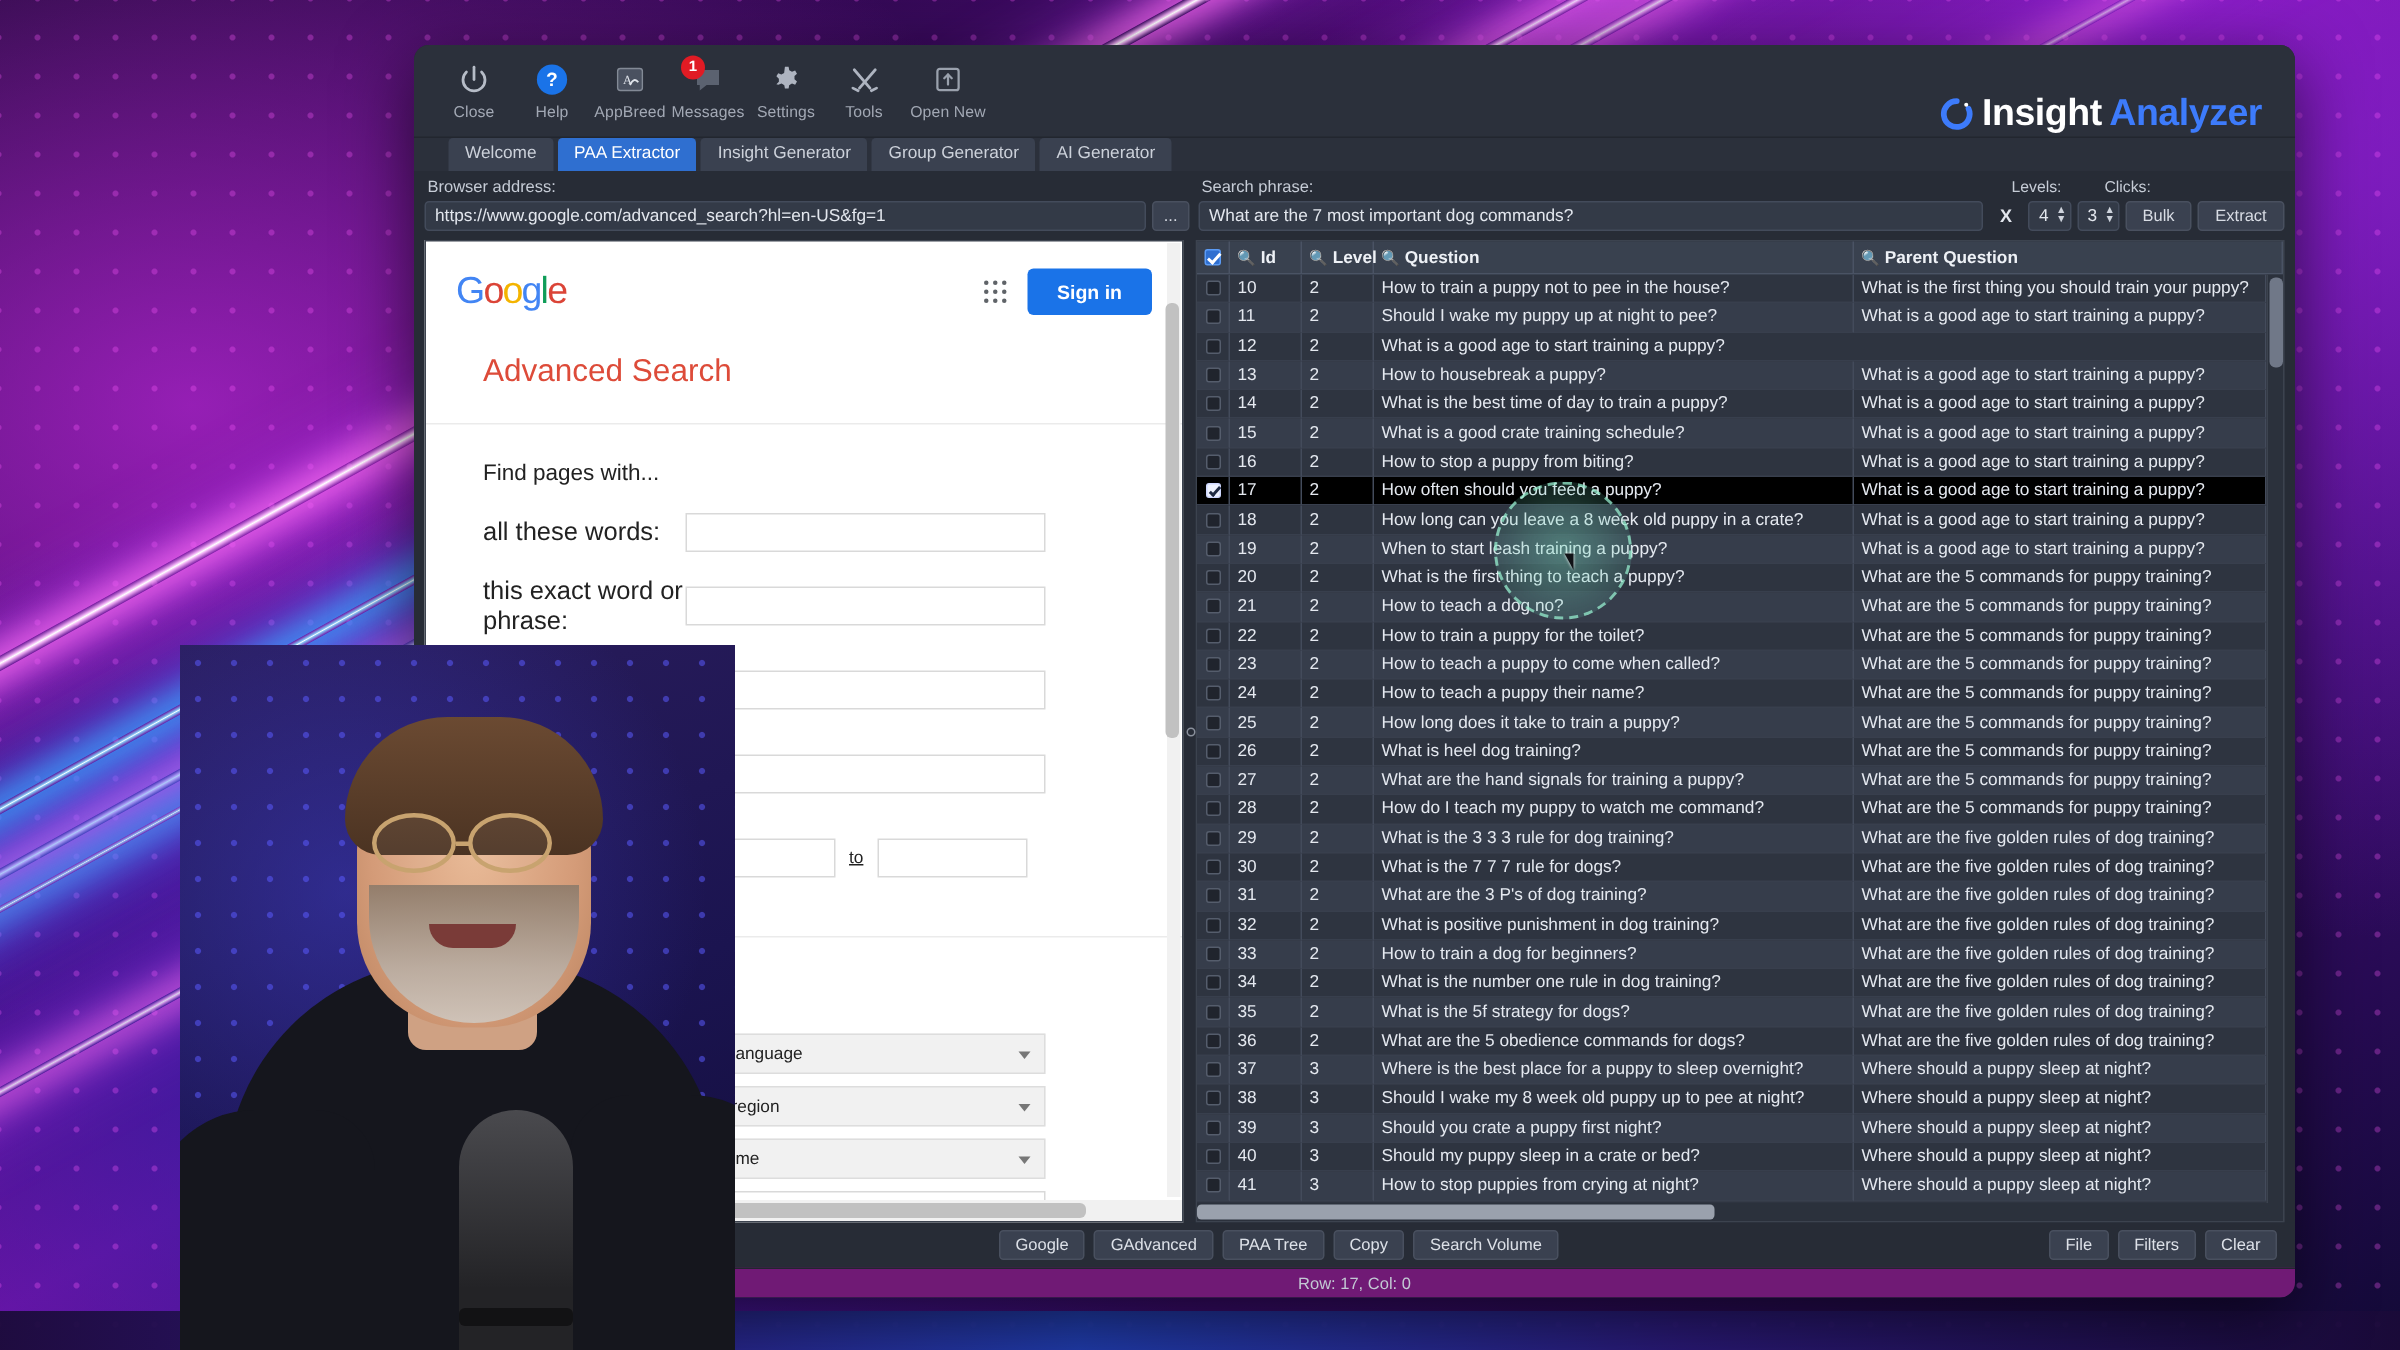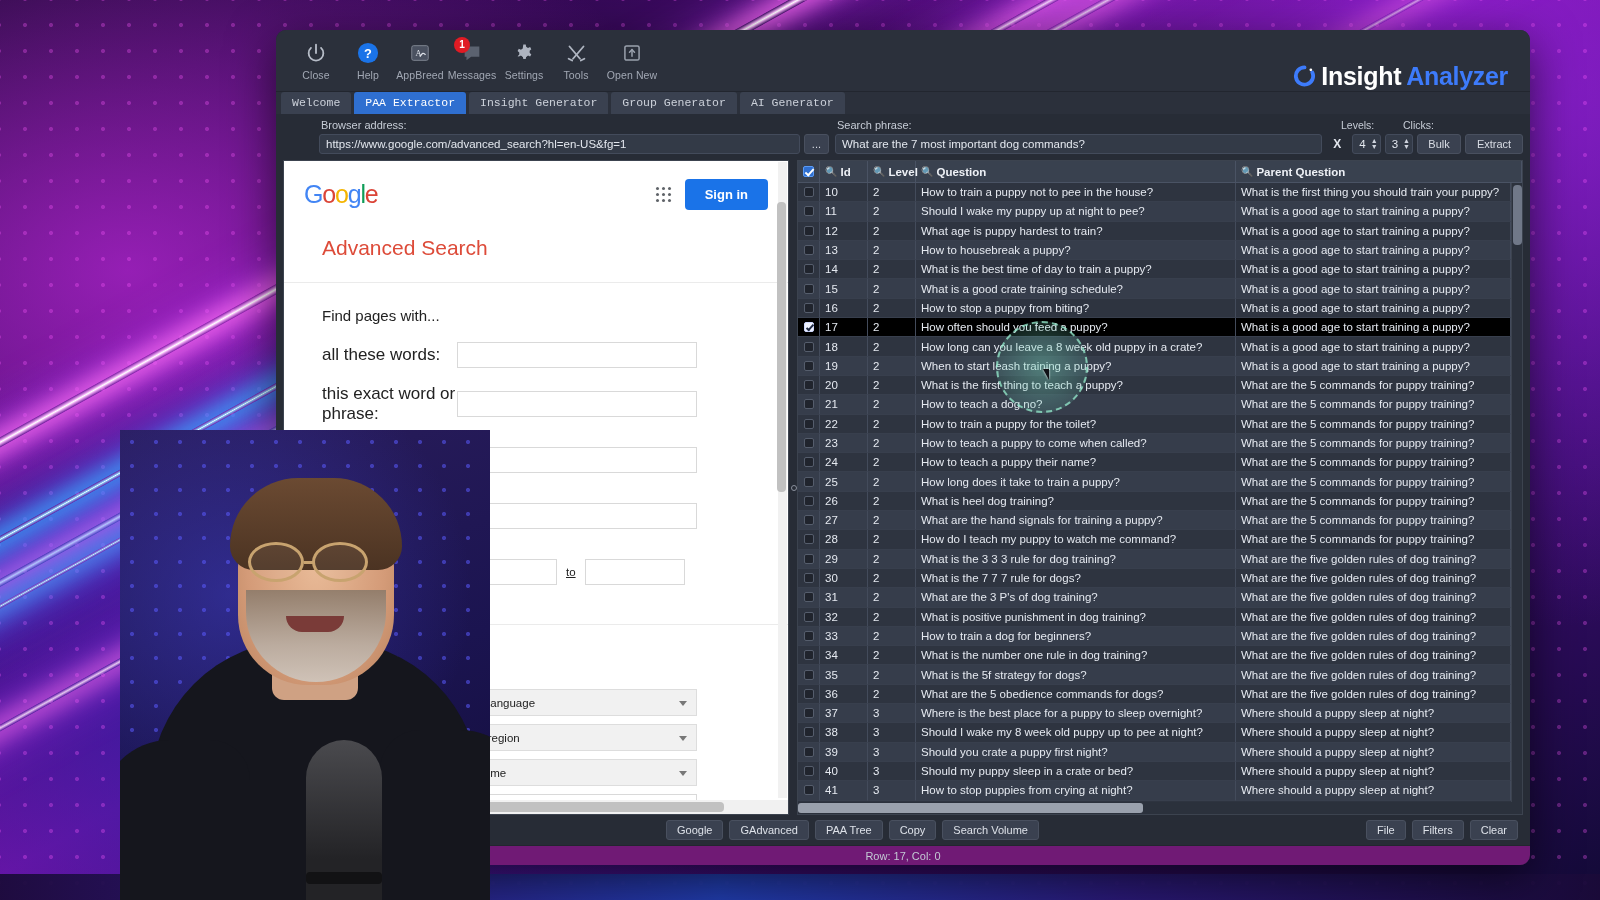--- a/index.html
+++ b/index.html
@@ -94,31 +94,31 @@
     position:absolute; right:22px; top:46px; transform:translateY(-50%);
     font-size:25px; font-weight:bold; letter-spacing:-.3px;
     display:flex; align-items:center; gap:5px;
   }
   .brand .b1 { color:#ffffff; }
   .brand .b2 { color:#3d7bfb; }
 
   
   .tabs {
     height:22px; background:#2b303b; display:flex; 
-    padding-left:5px; gap:3px; flex:0 0 auto;font-family:Liberation Mono, monospace;
+    padding-left:23px; gap:3px; flex:0 0 auto;
   }
   .tab {
     font-size:11.5px; padding:3px 11px 4px; border-radius:3px 3px 0 0;
     background:#3a4150; color:#ccd1da; cursor:pointer; line-height:15px;
   }
   .tab.active { background:#2f6fd0; color:#fff; }
 
   
   .inputs-row { display:flex; flex:0 0 auto; background:#272c36; padding:3px 7px 6px; gap:6px; }
-  .addr-col { width:510px;margin-left:36px; }
+  .addr-col { width:510px; }
   .phrase-col { flex:1; display:flex; flex-direction:column; }
   .fieldlabel { font-size:11px; color:#c6ccd6; margin:2px 0 3px 2px; }
   .row { display:flex; align-items:center; gap:4px; }
   .txtinput {
     background:#333a47; border:1px solid #434b5b; border-radius:3px;
     height:20px; color:#e3e7ee; font-size:11.5px; padding:0 6px;
     display:flex; align-items:center; overflow:hidden; white-space:nowrap;
   }
   .addr-input { flex:1; }
   .btn-sm {
@@ -604,21 +604,20 @@
                 <div class="gc col-lvl">2</div>
                 <div class="gc col-q">Should I wake my puppy up at night to pee?</div>
                 <div class="gc col-pq">What is a good age to start training a puppy?</div>
               </div>
               <div class="grow odd">
                 <div class="gc col-chk">
                   <div class="cell-chk"></div>
                 </div>
                 <div class="gc col-id">12</div>
                 <div class="gc col-lvl">2</div>
-                <div class="gc col-q">What age is puppy hardest to train?</div>
                 <div class="gc col-pq">What is a good age to start training a puppy?</div>
               </div>
               <div class="grow even">
                 <div class="gc col-chk">
                   <div class="cell-chk"></div>
                 </div>
                 <div class="gc col-id">13</div>
                 <div class="gc col-lvl">2</div>
                 <div class="gc col-q">How to housebreak a puppy?</div>
                 <div class="gc col-pq">What is a good age to start training a puppy?</div>

